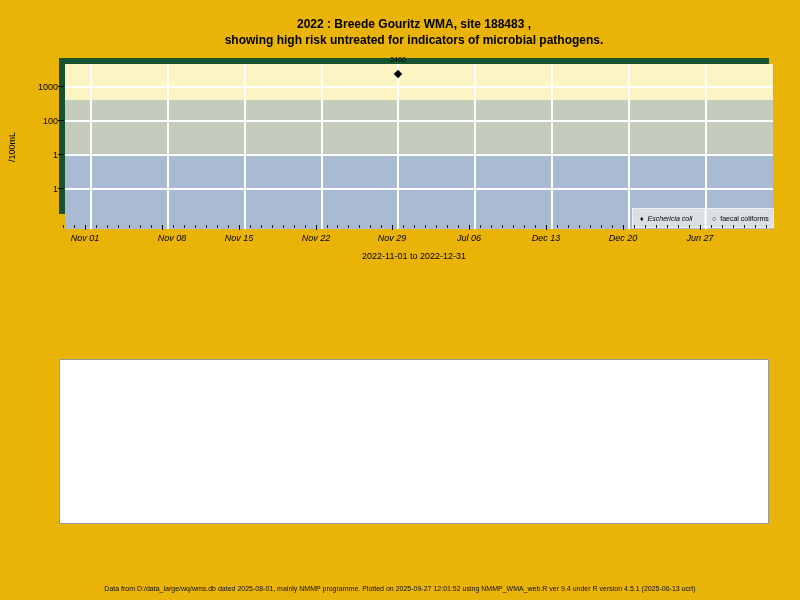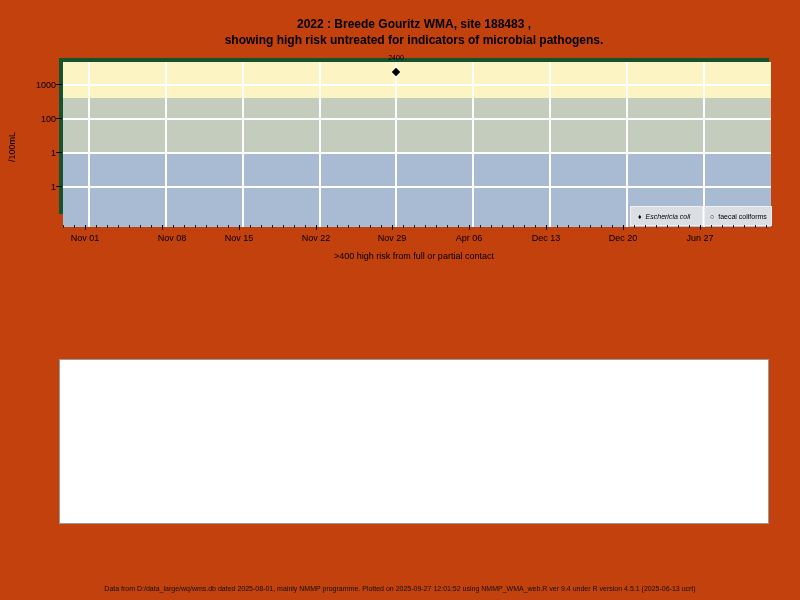--- a/index.html
+++ b/index.html
@@ -1,23 +1,23 @@
 <!DOCTYPE html>
 <html><head>
 <meta charset="utf-8">
 <style>
   * { margin:0; padding:0; box-sizing:border-box; }
   html,body { width:800px; height:600px; background:#ffffff; font-family:"Liberation Sans", sans-serif; color:#000; overflow:hidden; }
-  .page { position:relative; width:800px; height:600px; background:#c2410c; }
+  .page { position:relative; width:800px; height:600px; background:#eab308; }
 
   
   .title-block { position:absolute; left:59px; top:16px; width:710px; text-align:center; font-weight:bold; font-size:12px; line-height:16px; }
 
   
-  .plot { position:absolute; left:59px; top:58px; width:710px; height:156px; border:4px solid #14532d; }
+  .plot { position:absolute; left:59px; top:58px; width:710px; height:156px; border:6px solid #14532d; }
   .band { position:absolute; left:0; width:708px; }
   .band-high { top:0; height:36px; }
   .band-med  { top:36px; height:55px; }
   .band-low  { top:91px; height:74px; }
   .hgrid { position:absolute; left:0; width:708px; height:2px; background:#ffffff; }
   .vgrid { position:absolute; top:0; height:165px; width:2px; background:#ffffff; }
 
   
   .pt-diamond { position:absolute; width:6px; height:6px; background:#000; transform:rotate(45deg); }
   .pt-label { position:absolute; width:40px; text-align:center; font-size:7px; line-height:8px; }
@@ -30,21 +30,21 @@
   .leg-italic { font-style:italic; }
 
   
   .ytick { position:absolute; left:-7px; width:6px; height:1px; background:#000; }
   .ytick-label { position:absolute; left:-47px; width:40px; text-align:right; font-size:9px; line-height:10px; }
   .xaxis { position:absolute; left:59px; top:225px; width:710px; height:22px; }
   .xtick-major { position:absolute; top:0; width:1px; height:5px; background:#000; }
   .xtick-minor-strip { position:absolute; top:0; left:0; width:710px; height:3px;
       background-image:repeating-linear-gradient(to right, #222 0px, #222 1px, transparent 1px, transparent 10.98px);
       background-position-x:4px; }
-  .xtick-label { position:absolute; top:8px; width:60px; text-align:center; font-size:9px; line-height:10px; }
+  .xtick-label { position:absolute; top:8px; width:60px; text-align:center; font-size:9px; line-height:10px;font-style:italic; }
   .ylabel { position:absolute; left:-17px; top:141px; width:60px; height:12px; text-align:center; font-size:9px; transform:rotate(-90deg); }
 
   
   .caption { position:absolute; left:59px; top:250px; width:710px; text-align:center; font-size:9px; line-height:12px; }
 
   
   .empty-box { position:absolute; left:59px; top:359px; width:710px; height:165px; border:1px solid #999; background:#fff; }
 
   
   .footer { position:absolute; left:0; top:584px; width:800px; text-align:center; font-size:7px; line-height:9px; color:#111; }
@@ -113,27 +113,27 @@
     <div class="xtick-major" style="left:333px"></div>
     <div class="xtick-major" style="left:410px"></div>
     <div class="xtick-major" style="left:487px"></div>
     <div class="xtick-major" style="left:564px"></div>
     <div class="xtick-major" style="left:641px"></div>
     <div class="xtick-label" style="left:-4px">Nov 01</div>
     <div class="xtick-label" style="left:83px">Nov 08</div>
     <div class="xtick-label" style="left:150px">Nov 15</div>
     <div class="xtick-label" style="left:227px">Nov 22</div>
     <div class="xtick-label" style="left:303px">Nov 29</div>
-    <div class="xtick-label" style="left:380px">Apr 06</div>
+    <div class="xtick-label" style="left:380px">Jul 06</div>
     <div class="xtick-label" style="left:457px">Dec 13</div>
     <div class="xtick-label" style="left:534px">Dec 20</div>
     <div class="xtick-label" style="left:611px">Jun 27</div>
   </div>
 
   <div class="caption">
-    <div>&gt;400 high risk from full or partial contact</div>
+    <div>2022-11-01 to 2022-12-31</div>
   </div>
 
   <div class="empty-box"></div>
 
   <div class="footer">Data from D:/data_large/wq/wms.db dated 2025-08-01, mainly NMMP programme. Plotted on 2025-09-27 12:01:52 using NMMP_WMA_web.R ver 9.4 under R version 4.5.1 (2025-06-13 ucrt)</div>
 
 </div>
 
 </body></html>

